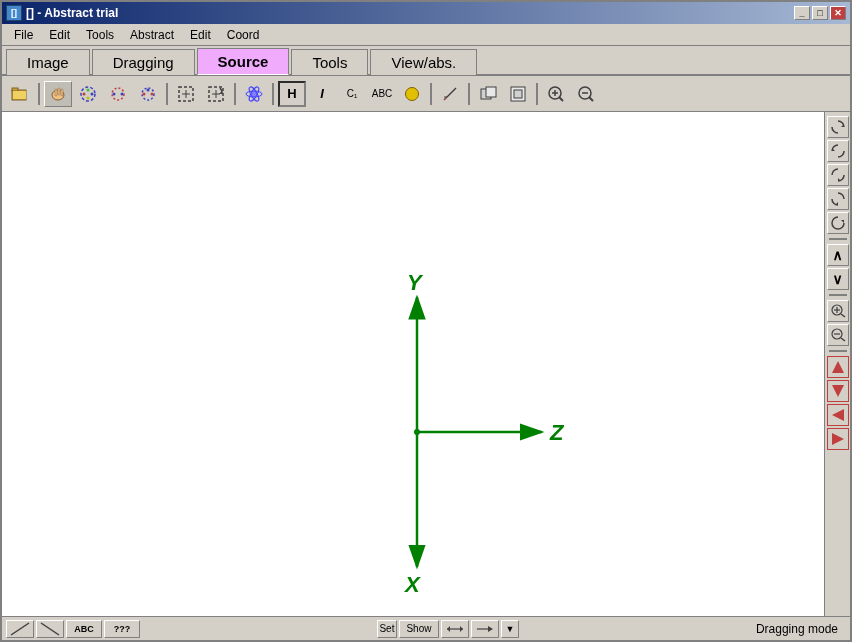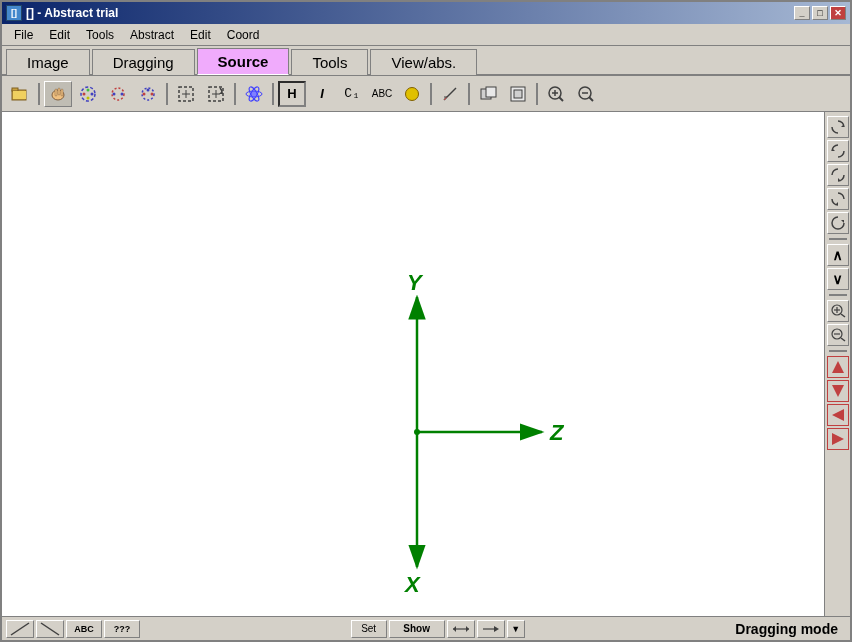--- a/index.html
+++ b/index.html
@@ -202,24 +202,23 @@
       border: 1px solid #808080;
       border-top-color: #ffffff;
       border-left-color: #ffffff;
       font-size: 9px;
       display: flex;
       align-items: center;
       justify-content: center;
       cursor: pointer;
     }
     .status-right {
-      font-size: 14px;
+      font-size: 12px;
       color: #000000;
       padding-right: 8px;
-      font-weight: bold;
     }
     .status-middle {
       display: flex;
       align-items: center;
       gap: 2px;
     }
     
     .axes-svg {
       position: absolute;
       top: 0;
@@ -330,21 +329,21 @@
         <circle cx="9" cy="9" r="3" fill="#8080ff"></circle>
         <ellipse cx="9" cy="9" rx="8" ry="3" fill="none" stroke="#4040ff" stroke-width="1"></ellipse>
         <ellipse cx="9" cy="9" rx="8" ry="3" fill="none" stroke="#4040ff" stroke-width="1" transform="rotate(60 9 9)"></ellipse>
         <ellipse cx="9" cy="9" rx="8" ry="3" fill="none" stroke="#4040ff" stroke-width="1" transform="rotate(120 9 9)"></ellipse>
       </svg>
     </div>
     <div class="toolbar-separator"></div>
 
     <div class="toolbar-btn" title="H label" style="font-weight:bold;font-size:13px;border:2px inset #808080;">H</div>
     <div class="toolbar-btn" title="I label" style="font-weight:bold;font-size:13px;font-style:italic;">I</div>
-    <div class="toolbar-btn" title="C1 label" style="font-size:13px;font-family:Liberation Mono, monospace;">C₁</div>
+    <div class="toolbar-btn" title="C1 label" style="font-size:10px;">C₁</div>
     <div class="toolbar-btn" title="ABC label" style="font-size:10px;">ABC</div>
     <div class="toolbar-btn" title="Circle">
       <div style="width:14px;height:14px;border-radius:50%;background:#e0c000;border:1px solid #806000;"></div>
     </div>
     <div class="toolbar-separator"></div>
 
     <div class="toolbar-btn" title="Measure">
       <svg width="18" height="18" viewBox="0 0 18 18">
         <line x1="3" y1="15" x2="15" y2="3" stroke="#404040" stroke-width="1.5"></line>
         <line x1="3" y1="15" x2="6" y2="12" stroke="#c04040" stroke-width="1"></line>
@@ -504,22 +503,22 @@
       </div>
       <div class="status-btn">
         <svg width="20" height="14" viewBox="0 0 20 14">
           <line x1="1" y1="1" x2="19" y2="13" stroke="#404040" stroke-width="1.5"></line>
         </svg>
       </div>
       <div class="status-btn" style="font-size:9px;font-weight:bold;width:36px;">ABC</div>
       <div class="status-btn" style="font-size:9px;font-weight:bold;width:36px;">???</div>
     </div>
     <div class="status-middle">
-      <div class="status-btn" style="width:36px;font-size:10px;">Set</div>
-      <div class="status-btn" style="width:56px;font-size:10px;font-weight:bold;">Show</div>
+      <div class="status-btn" style="width:20px;font-size:10px;">Set</div>
+      <div class="status-btn" style="width:40px;font-size:10px;">Show</div>
       <div class="status-btn" style="width:28px;">
         <svg width="20" height="14" viewBox="0 0 20 14">
           <line x1="2" y1="7" x2="18" y2="7" stroke="#404040" stroke-width="1.2"></line>
           <polygon points="5,4 2,7 5,10" fill="#404040"></polygon>
           <polygon points="15,4 18,7 15,10" fill="#404040"></polygon>
         </svg>
       </div>
       <div class="status-btn" style="width:28px;">
         <svg width="20" height="14" viewBox="0 0 20 14">
           <line x1="2" y1="7" x2="16" y2="7" stroke="#404040" stroke-width="1.2"></line>

